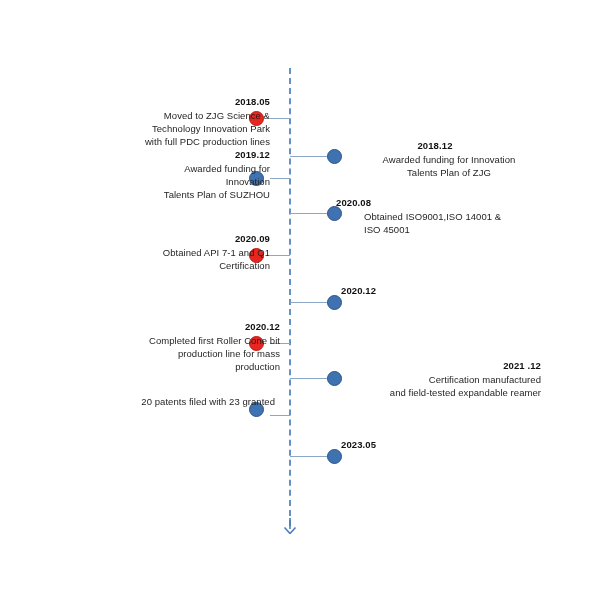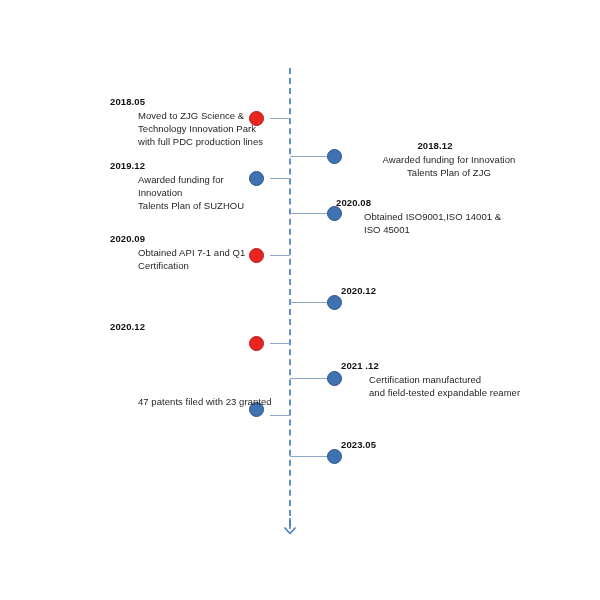--- a/index.html
+++ b/index.html
@@ -68,21 +68,21 @@
     background: #e8251f;
     border: 1.5px solid #b81a15;
   }
 
   
   .entry {
     position: absolute;
     line-height: 1.38;
   }
   .entry.left {
-    text-align: left;
+    text-align: right;
   }
   .entry.right {
     text-align: left;
   }
   .entry-date {
     font-size: 9.5px;
     font-weight: bold;
     color: #111111;
     letter-spacing: 0.1px;
     margin-bottom: 1px;
@@ -119,21 +119,21 @@
   <div class="connector" style="left:290px; top:156px; width:38px;"></div>
   <div class="marker blue" style="left:327px; top:149px;"></div>
   <div class="entry right" style="left:345px; top:139px; width:180px;text-align:center;">
     <div class="entry-date">2018.12</div>
     <div class="entry-desc">Awarded  funding for Innovation
 Talents  Plan of  ZJG</div>
   </div>
 
   <div class="connector" style="left:270px; top:178px; width:20px;"></div>
   <div class="marker blue" style="left:249px; top:171px;"></div>
-  <div class="entry left" style="left:110px; top:159px; width:160px;">
+  <div class="entry left" style="left:110px; top:148px; width:160px;">
     <div class="entry-date">2019.12</div>
     <div class="entry-desc">Awarded  funding for Innovation
 Talents  Plan of  SUZHOU</div>
   </div>
 
   <div class="connector" style="left:290px; top:213px; width:38px;"></div>
   <div class="marker blue" style="left:327px; top:206px;"></div>
   <div class="entry right" style="left:336px; top:196px; width:190px;">
     <div class="entry-date">2020.08</div>
     <div class="entry-desc">Obtained ISO9001,ISO  14001  &amp;
@@ -151,34 +151,36 @@
   <div class="connector" style="left:290px; top:302px; width:38px;"></div>
   <div class="marker blue" style="left:327px; top:295px;"></div>
   <div class="entry right" style="left:341px; top:284px; width:200px;">
     <div class="entry-date">2020.12</div>
   </div>
 
   <div class="connector" style="left:270px; top:343px; width:20px;"></div>
   <div class="marker red" style="left:249px; top:336px;"></div>
   <div class="entry left" style="left:110px; top:320px; width:170px;">
     <div class="entry-date">2020.12</div>
+    <div class="entry-desc">Completed  first  Roller Cone bit
+production  line for mass production</div>
   </div>
 
   <div class="connector" style="left:290px; top:378px; width:38px;"></div>
   <div class="marker blue" style="left:327px; top:371px;"></div>
-  <div class="entry right" style="left:341px; top:359px; width:200px;">
+  <div class="entry right" style="left:341px; top:359px; width:200px;text-align:right;">
     <div class="entry-date">2021 .12</div>
     <div class="entry-desc">Certification  manufactured
 and field-tested expandable  reamer</div>
   </div>
 
   <div class="connector" style="left:270px; top:415px; width:20px;"></div>
   <div class="marker blue" style="left:249px; top:402px;"></div>
   <div class="entry left" style="left:110px; top:395px; width:165px;">
-    <div class="entry-desc">47 patents  filed with 23 granted</div>
+    <div class="entry-desc">20 patents  filed with 23 granted</div>
   </div>
 
   <div class="connector" style="left:290px; top:456px; width:38px;"></div>
   <div class="marker blue" style="left:327px; top:449px;"></div>
   <div class="entry right" style="left:341px; top:438px; width:195px;">
     <div class="entry-date">2023.05</div>
   </div>
 
 </div>
 

